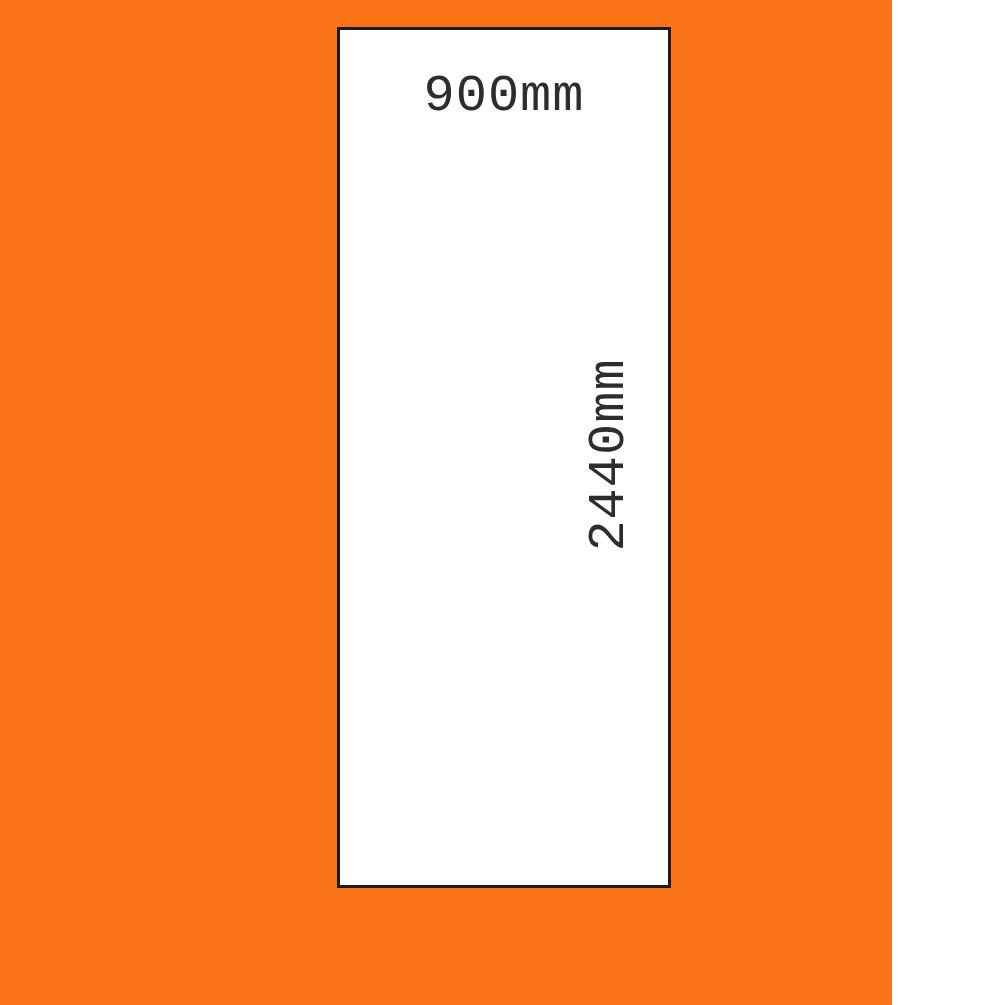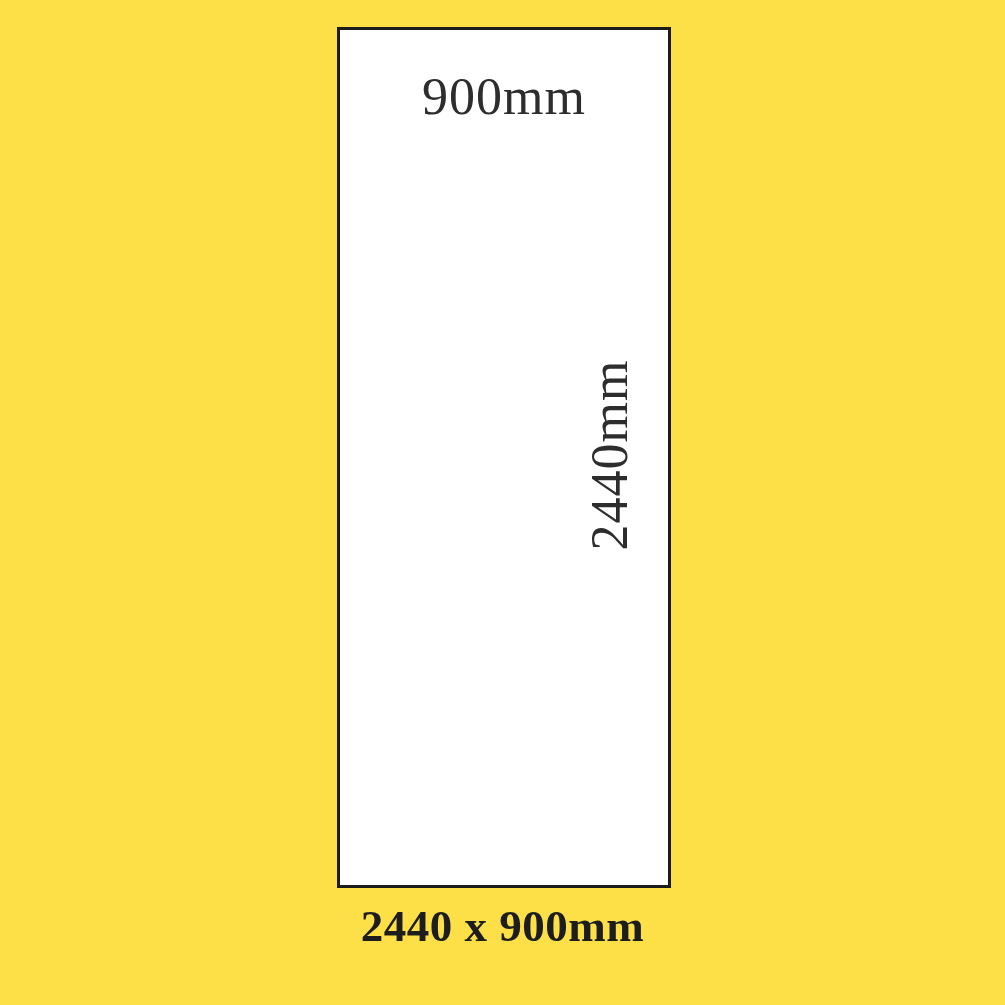--- a/index.html
+++ b/index.html
@@ -2,25 +2,25 @@
 <html><head>
 <meta charset="utf-8">
 <style>
   html, body {
     margin: 0;
     padding: 0;
     background: #ffffff;
   }
   .stage {
     position: relative;
-    width: 1005px;
+    width: 892px;
     height: 1005px;
-    background: #fde047;
+    background: #f97316;
     overflow: hidden;
-    font-family: Liberation Serif, serif;
+    font-family: Liberation Mono, monospace;
   }
   .panel-outline {
     position: absolute;
     left: 337px;
     top: 27px;
     width: 334px;
     height: 861px;
     box-sizing: border-box;
     border: 3px solid #1c1c1c;
     background: #ffffff;
@@ -64,14 +64,13 @@
   }
 </style>
 </head>
 <body>
 
 <div class="stage">
   <div class="panel-outline">
     <div class="width-label">900mm</div>
     <div class="height-label">2440mm</div>
   </div>
-  <div class="size-caption">2440 x 900mm</div>
 </div>
 
 </body></html>

